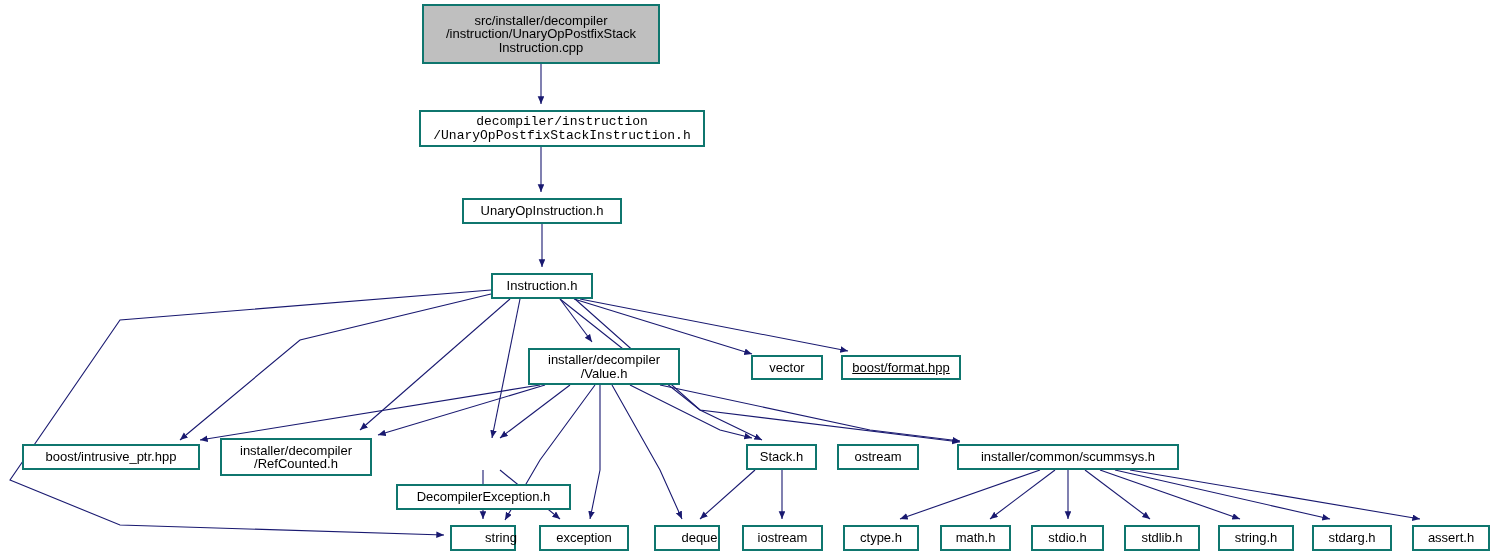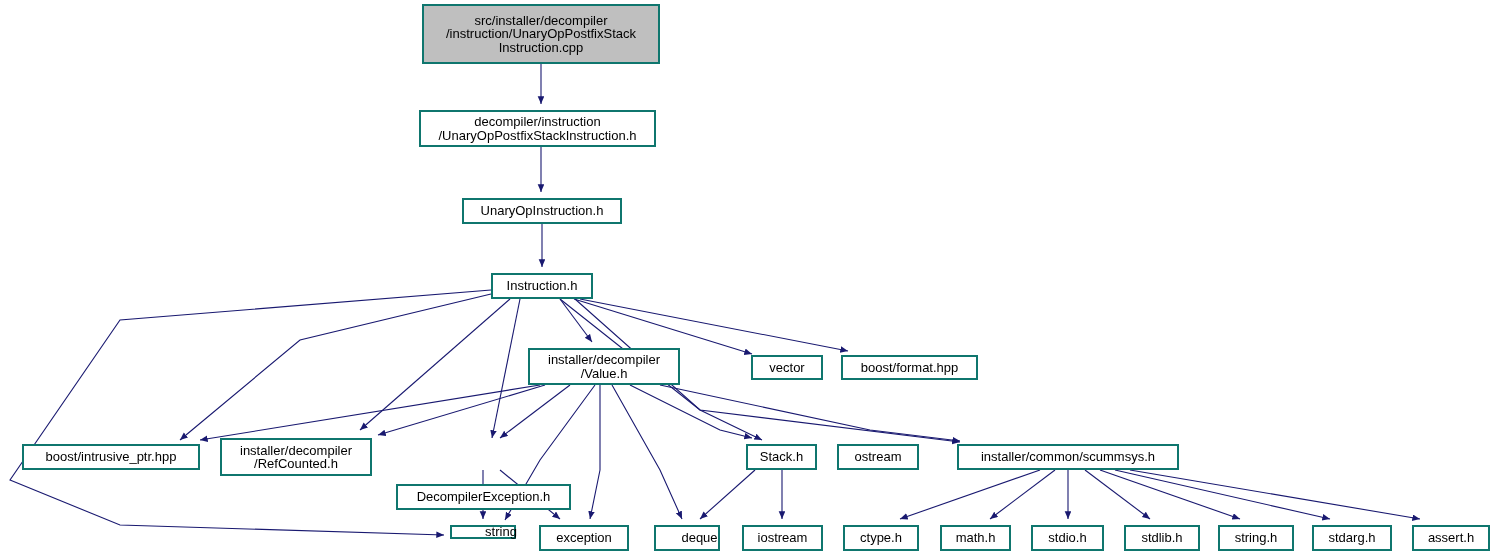--- a/index.html
+++ b/index.html
@@ -84,36 +84,36 @@
         <path d="M 1068,470 L 1068,519" marker-end="url(#arrow)"></path>
         <path d="M 1085,470 L 1150,519" marker-end="url(#arrow)"></path>
         <path d="M 1100,470 L 1240,519" marker-end="url(#arrow)"></path>
         <path d="M 1115,470 L 1330,519" marker-end="url(#arrow)"></path>
         <path d="M 1130,470 L 1420,519" marker-end="url(#arrow)"></path>
       </g>
   </svg>
 <div class="node root" style="left: 422px; top: 4px; width: 238px; height: 60px;">src/installer/decompiler
 /instruction/UnaryOpPostfixStack
 Instruction.cpp</div>
-    <div class="node" style="left: 419px; top: 110px; width: 237px; height: 37px;">decompiler/instruction
+    <div class="node" style="left: 419px; top: 110px; width: 286px; height: 37px; font-family: Liberation Mono, monospace;">decompiler/instruction
 /UnaryOpPostfixStackInstruction.h</div>
     <div class="node" style="left: 462px; top: 198px; width: 160px; height: 26px;">UnaryOpInstruction.h</div>
     <div class="node" style="left: 491px; top: 273px; width: 102px; height: 26px;">Instruction.h</div>
     <div class="node" style="left: 528px; top: 348px; width: 152px; height: 37px;">installer/decompiler
 /Value.h</div>
     <div class="node" style="left: 751px; top: 355px; width: 72px; height: 25px;">vector</div>
-    <div class="node" style="left: 841px; top: 355px; width: 137px; height: 25px;">boost/format.hpp</div>
+    <div class="node" style="left: 841px; top: 355px; width: 120px; height: 25px; text-decoration: underline;">boost/format.hpp</div>
     <div class="node" style="left: 22px; top: 444px; width: 178px; height: 26px;">boost/intrusive_ptr.hpp</div>
     <div class="node" style="left: 220px; top: 438px; width: 152px; height: 38px;">installer/decompiler
 /RefCounted.h</div>
     <div class="node" style="left: 396px; top: 444px; width: 175px; height: 26px; margin-top: 40px;">DecompilerException.h</div>
     <div class="node" style="left: 746px; top: 444px; width: 71px; height: 26px;">Stack.h</div>
     <div class="node" style="left: 837px; top: 444px; width: 82px; height: 26px;">ostream</div>
     <div class="node" style="left: 957px; top: 444px; width: 222px; height: 26px;">installer/common/scummsys.h</div>
-    <div class="node" style="left: 450px; top: 525px; width: 66px; height: 14px; padding-left: 36px;">string</div>
+    <div class="node" style="left: 450px; top: 525px; width: 66px; height: 26px; padding-left: 36px;">string</div>
     <div class="node" style="left: 539px; top: 525px; width: 90px; height: 26px;">exception</div>
     <div class="node" style="left: 654px; top: 525px; width: 66px; height: 26px; padding-left: 25px;">deque</div>
     <div class="node" style="left: 742px; top: 525px; width: 81px; height: 26px;">iostream</div>
     <div class="node" style="left: 843px; top: 525px; width: 76px; height: 26px;">ctype.h</div>
     <div class="node" style="left: 940px; top: 525px; width: 71px; height: 26px;">math.h</div>
     <div class="node" style="left: 1031px; top: 525px; width: 73px; height: 26px;">stdio.h</div>
     <div class="node" style="left: 1124px; top: 525px; width: 76px; height: 26px;">stdlib.h</div>
     <div class="node" style="left: 1218px; top: 525px; width: 76px; height: 26px;">string.h</div>
     <div class="node" style="left: 1312px; top: 525px; width: 80px; height: 26px;">stdarg.h</div>
     <div class="node" style="left: 1412px; top: 525px; width: 78px; height: 26px;">assert.h</div>

